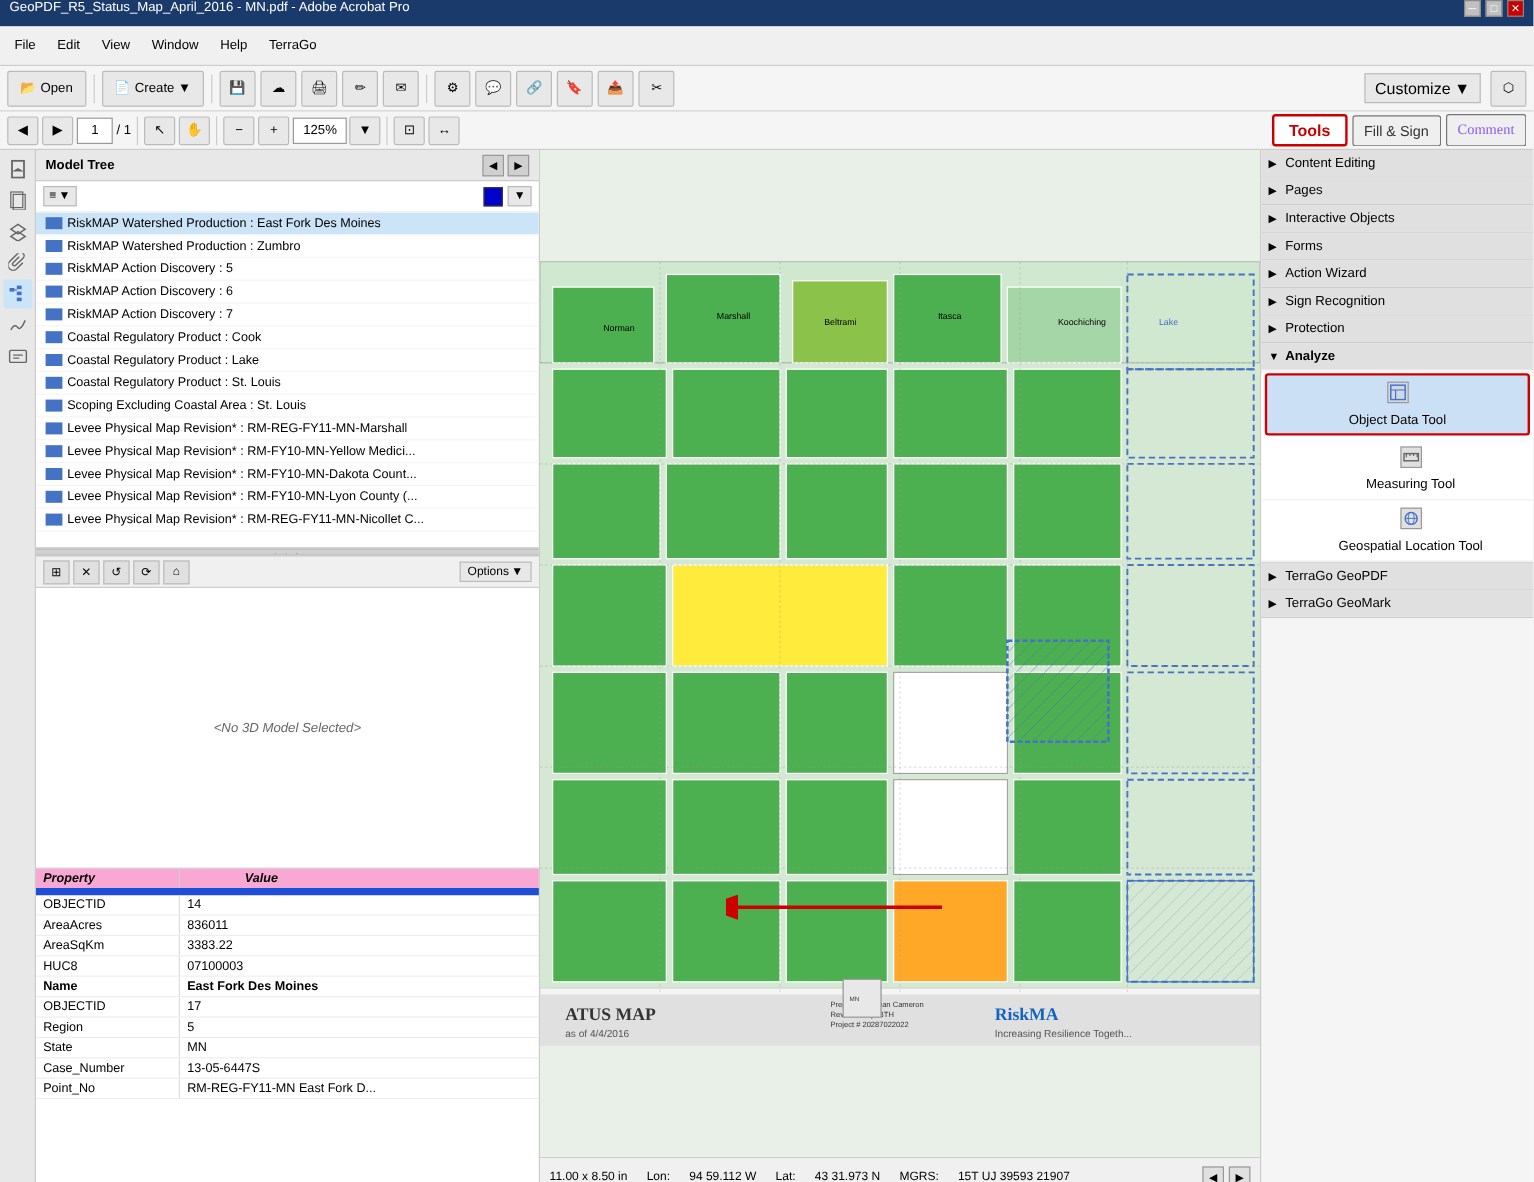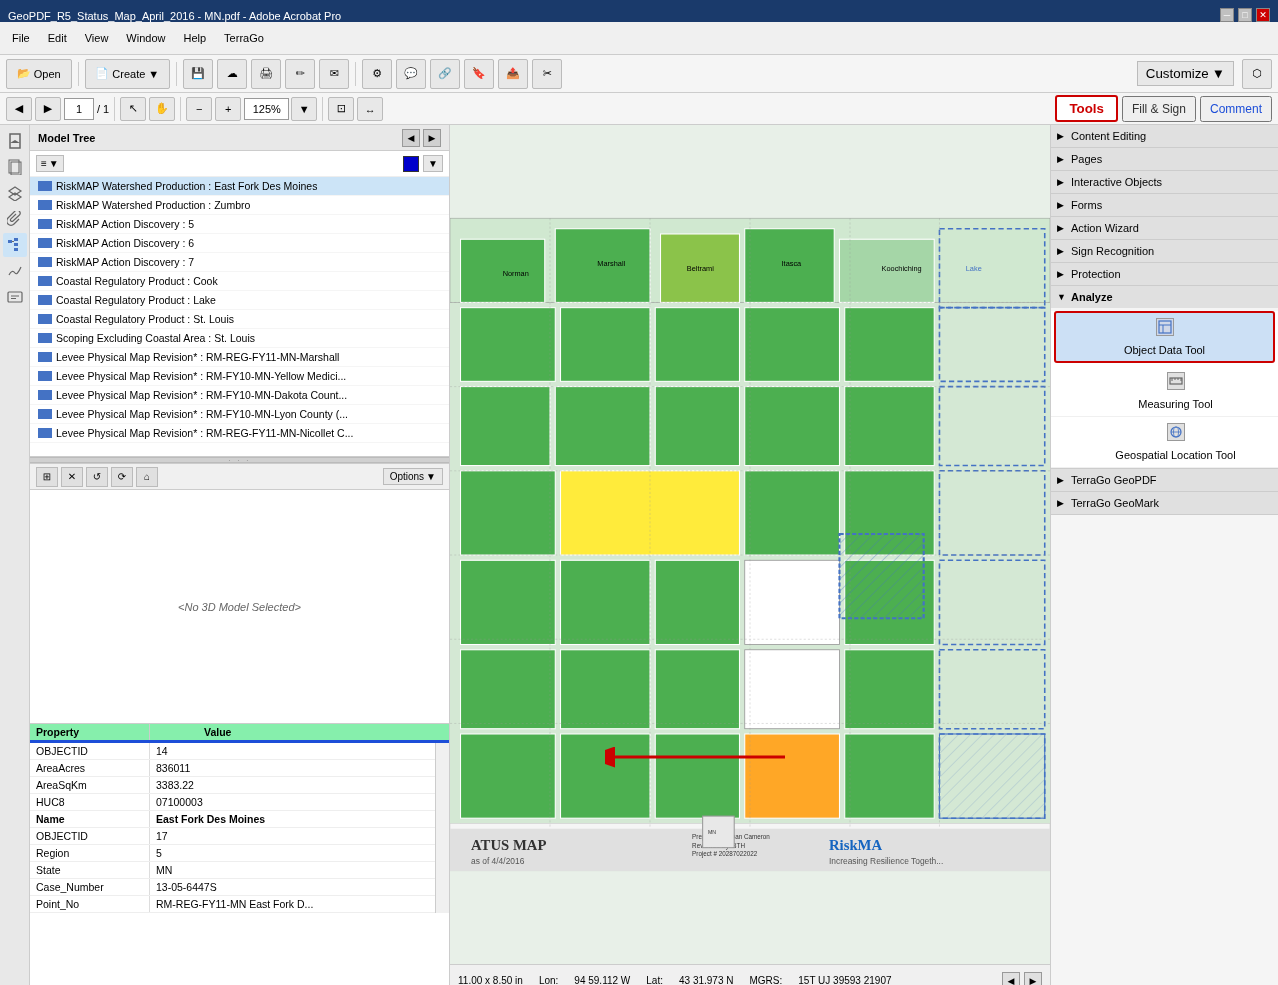--- a/index.html
+++ b/index.html
@@ -1,36 +1,36 @@
 <!DOCTYPE html>
 <html><head>
   <meta charset="utf-8">
   <style>
     * { box-sizing: border-box; margin: 0; padding: 0; }
     body { font-family: 'Segoe UI', Tahoma, Geneva, Verdana, sans-serif; font-size: 11px; background: #f0f0f0; overflow: hidden; width: 1278px; height: 985px; }
 
     
-    .title-bar { background: #1a3a6b; color: white; height: 22px; display: flex; align-items: flex-end; justify-content: space-between; padding: 0 8px; font-size: 11px; }
+    .title-bar { background: #1a3a6b; color: white; height: 22px; display: flex; align-items: flex-start; justify-content: space-between; padding: 0 8px; font-size: 11px; }
     .title-bar-controls { display: flex; gap: 4px; }
     .title-btn { width: 14px; height: 14px; border: 1px solid #888; background: #c0c0c0; cursor: pointer; font-size: 9px; display: flex; align-items: center; justify-content: center; }
     .title-btn.close { background: #cc0000; }
 
     
     .menu-bar { background: #f0f0f0; border-bottom: 1px solid #ccc; height: 22px; display: flex; align-items: center; padding: 16px 4px; gap: 2px; text-align: right; }
     .menu-item { padding: 2px 8px; cursor: pointer; font-size: 11px; color: #000; }
 
     
     .toolbar { background: #f5f5f5; border-bottom: 1px solid #ccc; height: 38px; display: flex; align-items: center; padding: 0 6px; gap: 4px; }
     .toolbar-btn { height: 30px; min-width: 30px; background: #e8e8e8; border: 1px solid #bbb; cursor: pointer; display: flex; align-items: center; justify-content: center; font-size: 11px; padding: 0 6px; border-radius: 2px; }
     .toolbar-btn-open { display: flex; align-items: center; gap: 3px; padding: 0 10px; }
     .toolbar-sep { width: 1px; height: 24px; background: #ccc; margin: 0 2px; }
     .toolbar-right { margin-left: auto; display: flex; align-items: center; gap: 8px; }
     .tools-btn { background: white; border: 2px solid #cc0000; color: #cc0000; font-weight: bold; padding: 4px 12px; border-radius: 3px; cursor: pointer; }
     .fill-sign-btn { color: #333; padding: 4px 8px; cursor: pointer; font-size: 12px; }
-    .comment-btn { color: #1d4ed8; padding: 4px 8px; cursor: pointer; font-size: 12px; }
+    .comment-btn { color: #8b5cf6; padding: 4px 8px; cursor: pointer; font-size: 12px; font-family: Liberation Serif, serif; }
     .customize-btn { background: #e8e8e8; border: 1px solid #bbb; padding: 4px 8px; cursor: pointer; display: flex; align-items: center; gap: 3px; }
 
     
     .nav-toolbar { background: #f5f5f5; border-bottom: 1px solid #ccc; height: 32px; display: flex; align-items: center; padding: 0 6px; gap: 3px; }
     .nav-btn { width: 26px; height: 24px; background: #e8e8e8; border: 1px solid #bbb; cursor: pointer; display: flex; align-items: center; justify-content: center; font-size: 11px; border-radius: 2px; }
     .page-input { width: 30px; height: 22px; border: 1px solid #999; text-align: center; font-size: 11px; }
     .zoom-controls { display: flex; align-items: center; gap: 2px; }
     .zoom-input { width: 45px; height: 22px; border: 1px solid #999; text-align: center; font-size: 11px; }
 
     
@@ -58,21 +58,21 @@
     .tree-item.selected { background: #cce4f7; }
     .tree-item-icon { width: 14px; height: 10px; background: #4472c4; flex-shrink: 0; }
     .tree-item-label { overflow: hidden; text-overflow: ellipsis; white-space: nowrap; }
 
     
     .model-panel { height: 260px; border-top: 1px solid #ccc; display: flex; flex-direction: column; }
     .model-toolbar { background: #f0f0f0; border-bottom: 1px solid #ccc; height: 26px; display: flex; align-items: center; padding: 0 6px; gap: 4px; justify-content: space-between; }
     .model-btn { width: 22px; height: 20px; background: #e0e0e0; border: 1px solid #bbb; cursor: pointer; display: flex; align-items: center; justify-content: center; font-size: 10px; }
     .options-btn { display: flex; align-items: center; gap: 2px; background: #e8e8e8; border: 1px solid #bbb; padding: 2px 6px; cursor: pointer; font-size: 10px; }
     .model-content { flex: 1; background: white; display: flex; align-items: center; justify-content: center; color: #666; font-style: italic; font-size: 11px; overflow-y: auto; }
-    .props-header { background: #86efac; display: flex; font-weight: bold; font-size: 10.5px; border-bottom: 3px solid #1d4ed8; }
+    .props-header { background: #f9a8d4; display: flex; font-weight: bold; font-size: 10.5px; border-bottom: 6px solid #1d4ed8; font-style: italic; }
     .props-col-prop { width: 120px; padding: 2px 6px; border-right: 1px solid #ccc; }
     .props-col-val { padding: 2px 6px; margin-left: 48px; }
     .props-row { display: flex; font-size: 10.5px; border-bottom: 1px solid #eee; }
     .props-row .prop-name { width: 120px; padding: 2px 6px; border-right: 1px solid #ddd; color: #000; }
     .props-row .prop-val { padding: 2px 6px; color: #000; }
     .scrollbar-v { width: 14px; background: #f0f0f0; border-left: 1px solid #ccc; }
 
     
     .map-area { flex: 1; background: white; position: relative; overflow: hidden; }
 
@@ -382,21 +382,21 @@
       <div class="model-content">
         <span>&lt;No 3D Model Selected&gt;</span>
       </div>
     </div>
 
     <div style="flex:0 0 auto; border-top:1px solid #ccc; display:flex; flex-direction:column;">
       <div class="props-header">
         <div class="props-col-prop">Property</div>
         <div class="props-col-val">Value</div>
       </div>
-      <div style="overflow-y:auto; max-height:180px; display:flex;">
+      <div style="overflow-y:auto; max-height:180px; display:flex;flex-direction:column;">
         <div style="flex:1;">
           <div class="props-row">
             <div class="prop-name">OBJECTID</div>
             <div class="prop-val">14</div>
           </div>
           <div class="props-row">
             <div class="prop-name">AreaAcres</div>
             <div class="prop-val">836011</div>
           </div>
           <div class="props-row">

